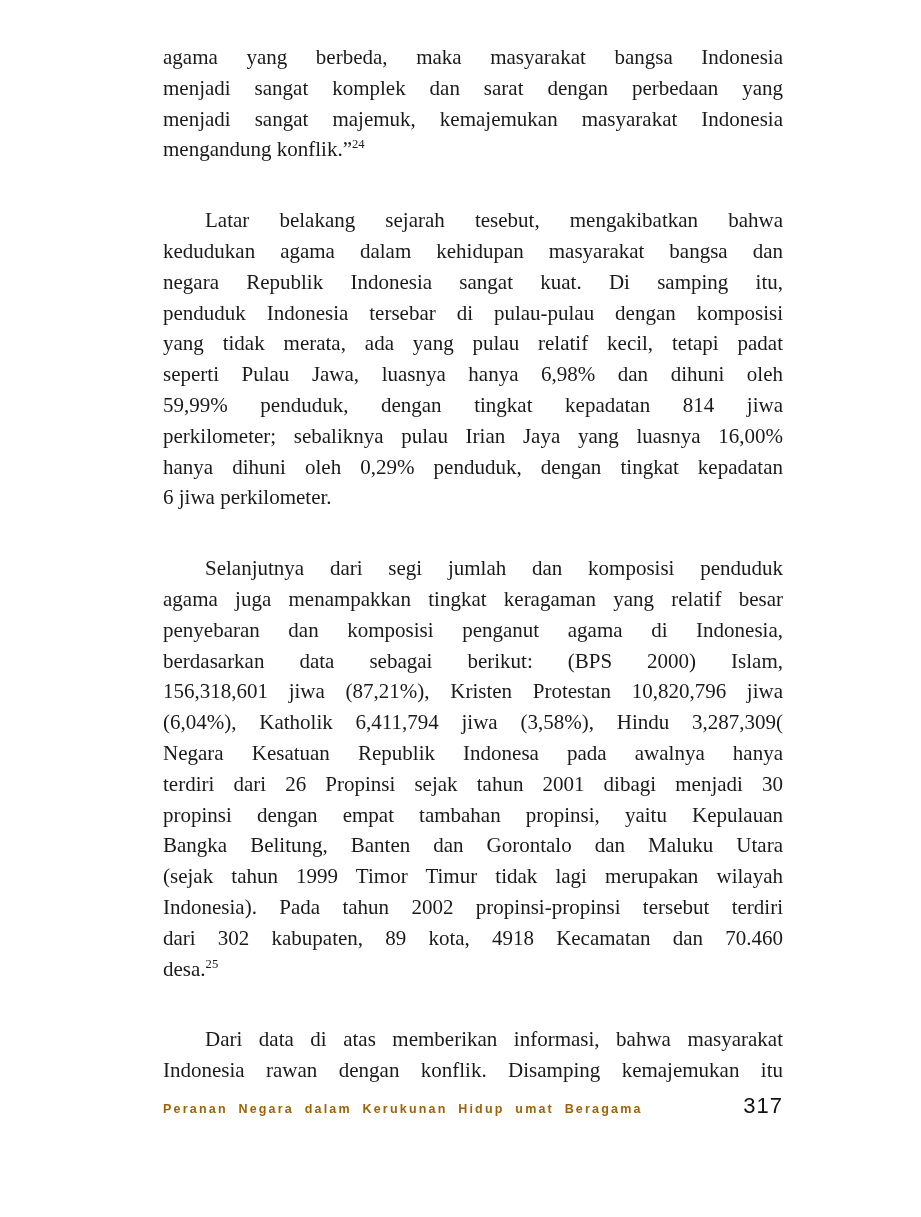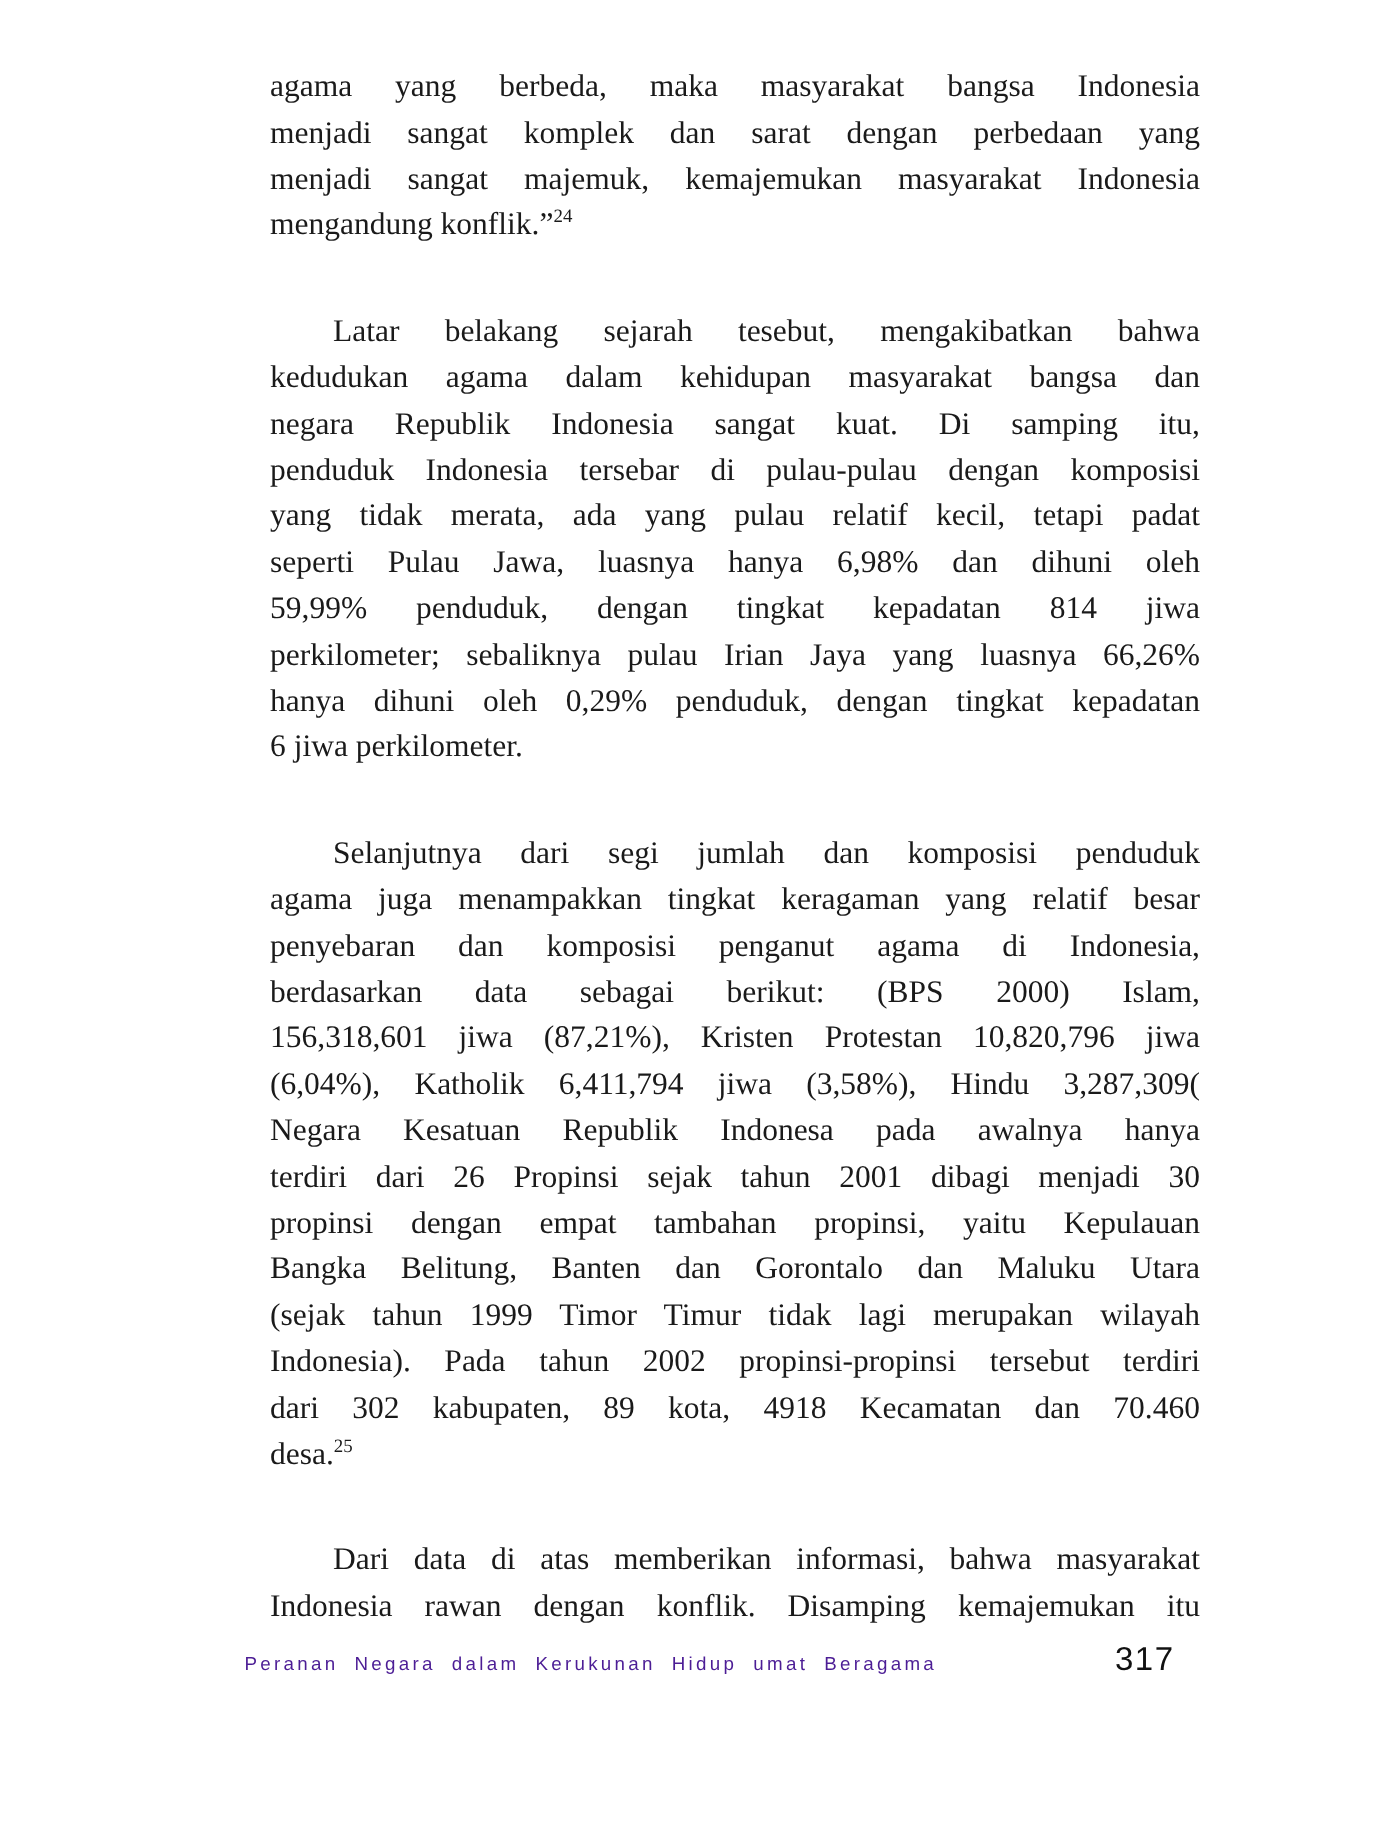--- a/index.html
+++ b/index.html
@@ -10,21 +10,21 @@
   .page {
     position: relative;
     width: 921px;
     height: 1217px;
     background: #ffffff;
     overflow: hidden;
     font-family: "Liberation Serif", serif;
   }
   .body-text {
     position: absolute;
-    left: 180px;
+    left: 163px;
     top: 42px;
     width: 620px;
     color: #1a1a1a;
     font-size: 21px;
     line-height: 30.8px;
   }
   .line {
     text-align: justify;
     text-align-last: justify;
   }
@@ -46,24 +46,24 @@
     left: 163px;
     top: 1093px;
     width: 620px;
     display: flex;
     justify-content: space-between;
     align-items: flex-end;
     font-family: "Liberation Sans", sans-serif;
   }
   .footer-title {
     font-size: 12.5px;
-    font-weight: normal;
+    font-weight: bold;
     letter-spacing: 2.2px;
     word-spacing: 5px;
-    color: #4c1d95;
+    color: #a16207;
     padding-bottom: 3px;
   }
   .page-number {
     font-size: 22px;
     color: #111111;
     letter-spacing: 1px;
   }
 </style>
 </head>
 <body>
@@ -74,21 +74,21 @@
       <div class="line">menjadi sangat komplek dan sarat dengan perbedaan yang</div>
       <div class="line">menjadi sangat majemuk, kemajemukan masyarakat Indonesia</div>
       <div class="line para-end">mengandung konflik.”<sup>24</sup></div>
       <div class="line indent">Latar belakang sejarah tesebut, mengakibatkan bahwa</div>
       <div class="line">kedudukan agama dalam kehidupan masyarakat bangsa dan</div>
       <div class="line">negara Republik Indonesia sangat kuat. Di samping itu,</div>
       <div class="line">penduduk Indonesia tersebar di pulau-pulau dengan komposisi</div>
       <div class="line">yang tidak merata, ada yang pulau relatif kecil, tetapi padat</div>
       <div class="line">seperti Pulau Jawa, luasnya hanya 6,98% dan dihuni oleh</div>
       <div class="line">59,99% penduduk, dengan tingkat kepadatan 814 jiwa</div>
-      <div class="line">perkilometer; sebaliknya pulau Irian Jaya yang luasnya 66,26%</div>
+      <div class="line">perkilometer; sebaliknya pulau Irian Jaya yang luasnya 16,00%</div>
       <div class="line">hanya dihuni oleh 0,29% penduduk, dengan tingkat kepadatan</div>
       <div class="line para-end">6 jiwa perkilometer.</div>
       <div class="line indent">Selanjutnya dari segi jumlah dan komposisi penduduk</div>
       <div class="line">agama juga menampakkan tingkat keragaman yang relatif besar</div>
       <div class="line">penyebaran dan komposisi penganut agama di Indonesia,</div>
       <div class="line">berdasarkan data sebagai berikut: (BPS 2000) Islam,</div>
       <div class="line">156,318,601 jiwa (87,21%), Kristen Protestan 10,820,796 jiwa</div>
       <div class="line">(6,04%), Katholik 6,411,794 jiwa (3,58%), Hindu 3,287,309(</div>
       <div class="line">Negara Kesatuan Republik Indonesa pada awalnya hanya</div>
       <div class="line">terdiri dari 26 Propinsi sejak tahun 2001 dibagi menjadi 30</div>

